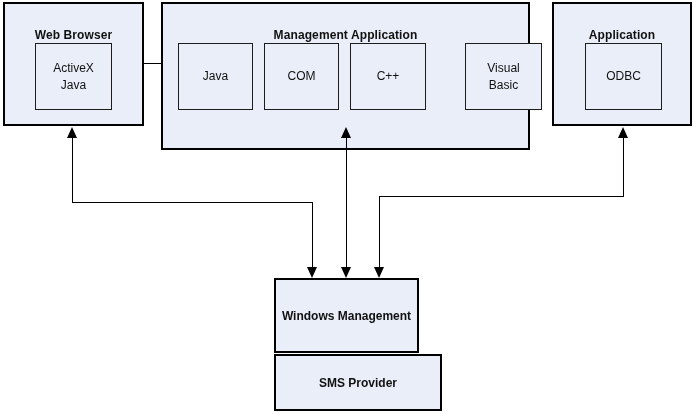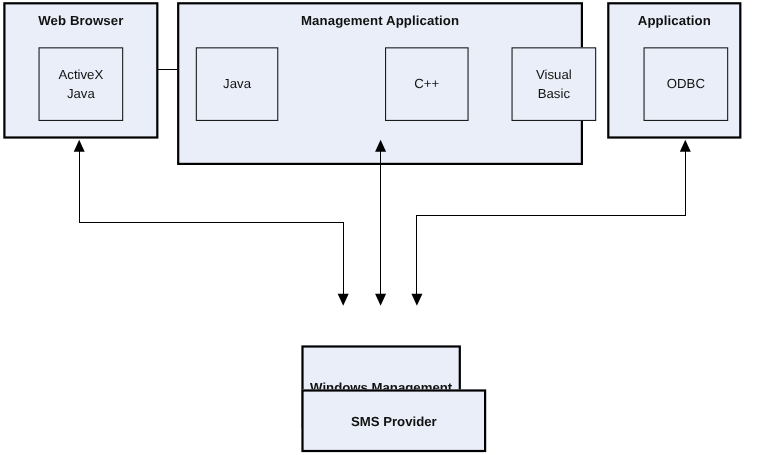--- a/index.html
+++ b/index.html
@@ -19,21 +19,21 @@
     position: absolute;
     box-sizing: border-box;
     background: #e9eef8;
     border: 2px solid #000000;
   }
   .outer-title {
     font-size: 12px;
     font-weight: bold;
     color: #111111;
     text-align: center;
-    padding-top: 8px;
+    padding-top: 24px;
     letter-spacing: 0.1px;
   }
   .inner-box {
     position: absolute;
     box-sizing: border-box;
     background: #e9eef8;
     border: 1px solid #1c1c1c;
     display: flex;
     align-items: center;
     justify-content: center;
@@ -81,36 +81,39 @@
     <div class="inner-label">ActiveX
 Java</div>
   </div>
 
   <div class="outer-box" style="left:161px; top:2px; width:369px; height:148px;">
     <div class="outer-title">Management Application</div>
   </div>
   <div class="inner-box" style="left:178px; top:43px; width:75px; height:67px;">
     <div class="inner-label">Java</div>
   </div>
+  <div class="inner-box" style="left:264px; top:43px; width:75px; height:67px;">
+    <div class="inner-label">COM</div>
+  </div>
   <div class="inner-box" style="left:350px; top:43px; width:76px; height:67px;">
     <div class="inner-label">C++</div>
   </div>
   <div class="inner-box" style="left:437px; top:43px; width:77px; height:67px;margin-left:28px;">
     <div class="inner-label">Visual
 Basic</div>
   </div>
 
-  <div class="outer-box" style="left:552px; top:2px; width:122px; height:124px;">
+  <div class="outer-box" style="left:552px; top:2px; width:140px; height:124px;">
     <div class="outer-title">Application</div>
   </div>
   <div class="inner-box" style="left:585px; top:43px; width:77px; height:67px;">
     <div class="inner-label">ODBC</div>
   </div>
 
-  <div class="solo-box" style="left:274px; top:278px; width:145px; height:75px;margin-top:36px;">
+  <div class="solo-box" style="left:274px; top:278px; width:145px; height:75px;">
     <div class="solo-label">Windows Management</div>
   </div>
 
   <div class="solo-box" style="left:274px; top:354px; width:168px; height:57px;">
     <div class="solo-label">SMS Provider</div>
   </div>
 
   <svg id="connector-layer" viewBox="0 0 697 414" xmlns="http://www.w3.org/2000/svg">
 
     <line x1="144" y1="63" x2="161" y2="63" stroke="#000000" stroke-width="1" shape-rendering="crispEdges"></line>

